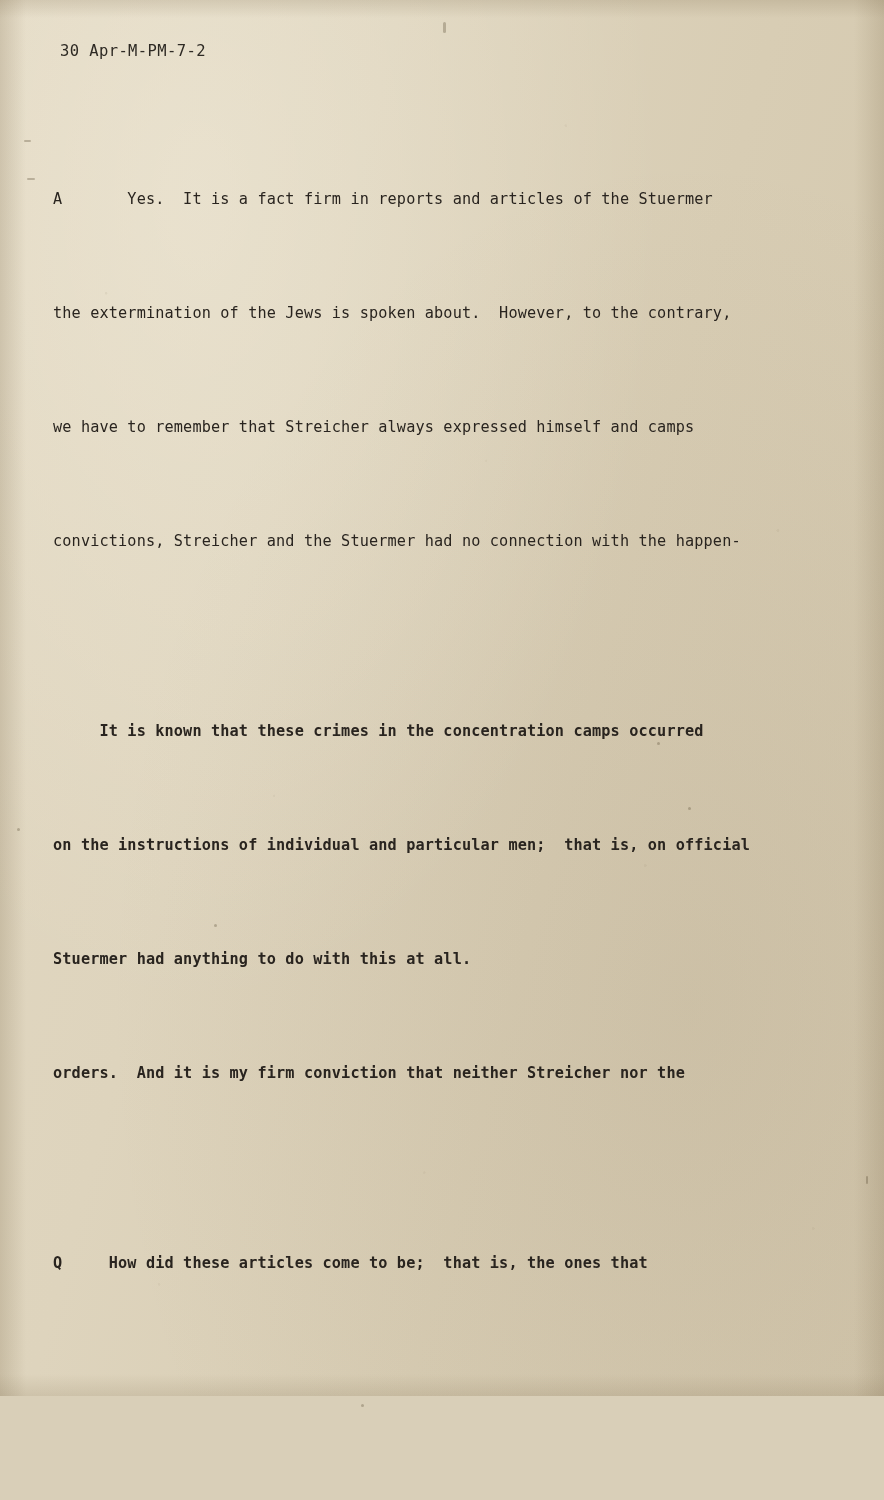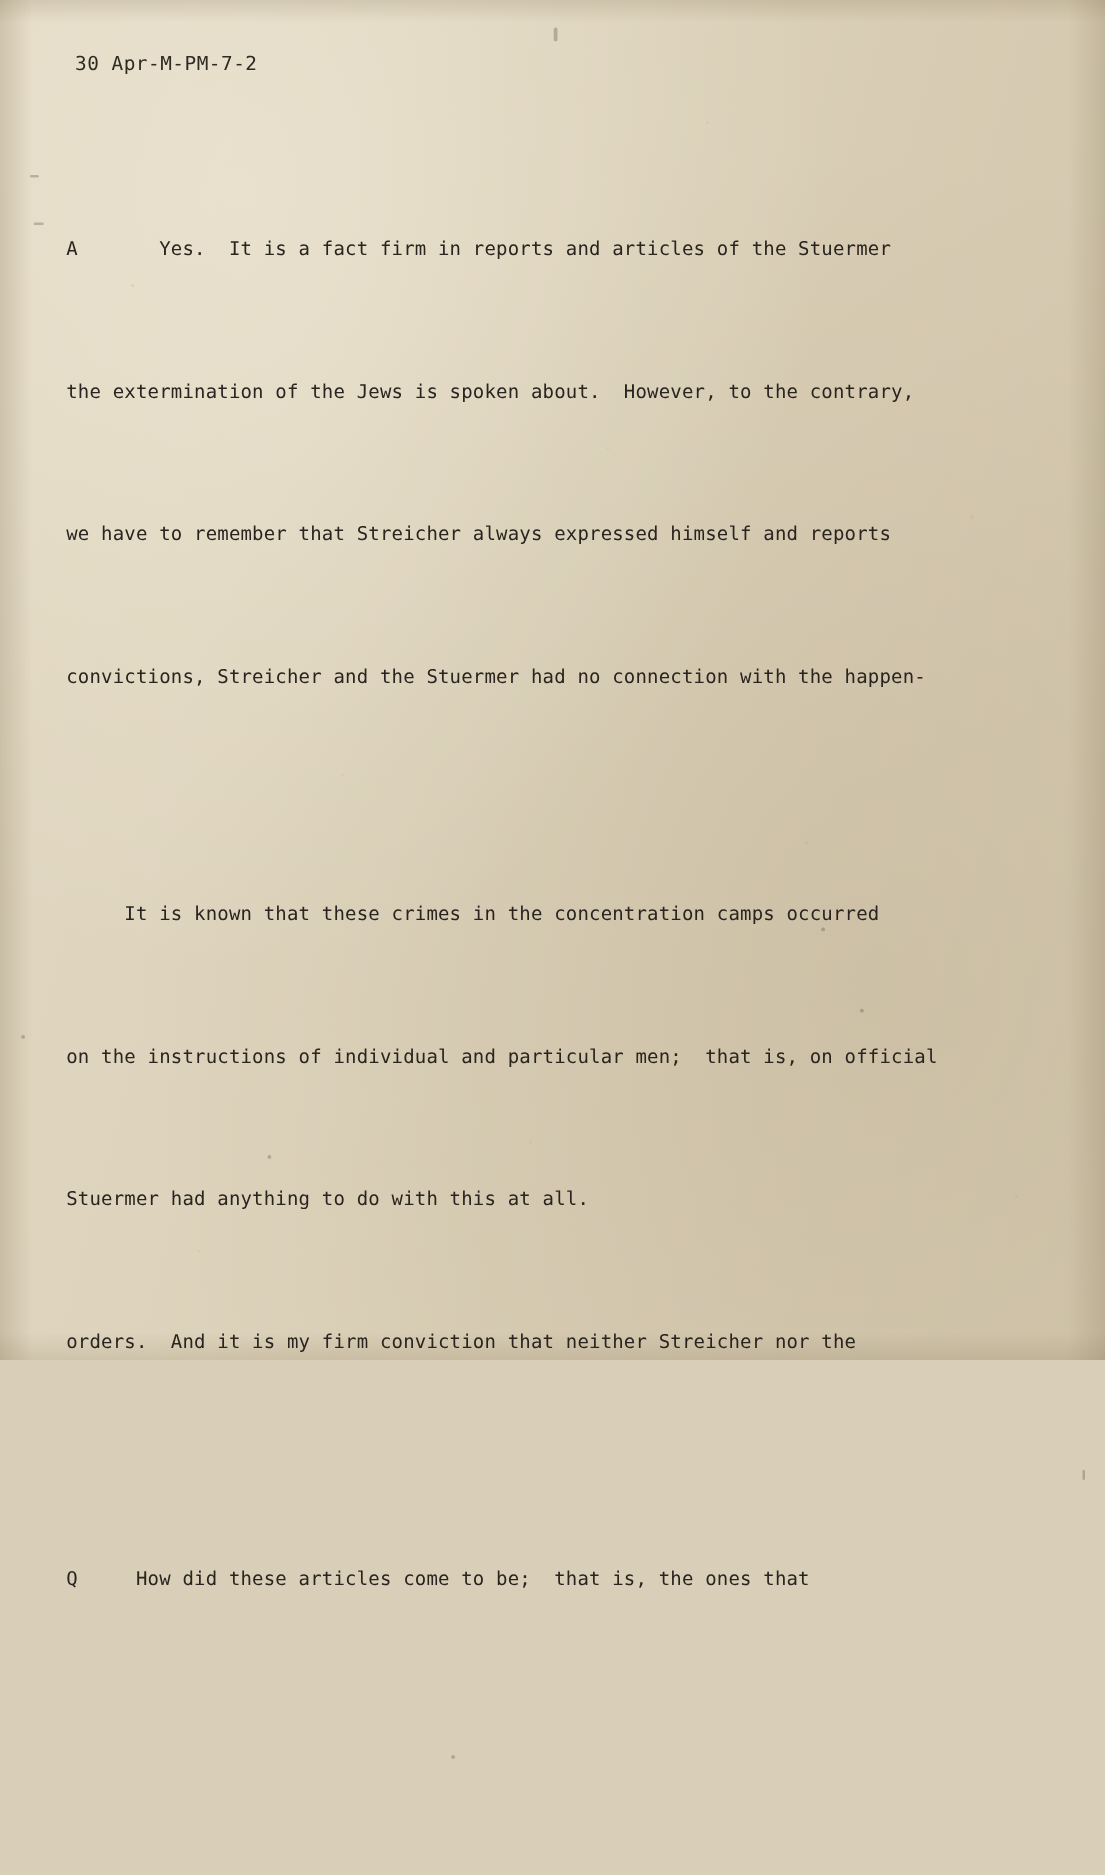--- a/index.html
+++ b/index.html
@@ -9,21 +9,21 @@
   body {
     width: 884px;
     height: 1500px;
     background: #d9cfb8;
     font-family: "DejaVu Sans Mono", monospace;
     overflow: hidden;
   }
   .page {
     position: relative;
     width: 884px;
-    height: 1088px;
+    height: 1396px;
     background:
       radial-gradient(ellipse at 22% 14%, rgba(255,252,240,0.30) 0%, rgba(255,252,240,0.0) 48%),
       radial-gradient(ellipse at 78% 72%, rgba(120,100,70,0.10) 0%, rgba(120,100,70,0.0) 60%),
       linear-gradient(105deg, #e2d8c2 0%, #ded4bd 32%, #d8cdb4 62%, #d2c6ac 100%);
     box-sizing: border-box;
   }
   
   .grain {
     position: absolute;
     inset: 0;
@@ -88,20 +88,21 @@
     line-height: 38px;
     letter-spacing: 0.15px;
   }
 
   .para {
     margin: 0 0 0 0;
     white-space: pre-wrap;
   }
   .para + .para {
     margin-top: 0px;
+    font-weight: bold;
   }
   .line {
     display: block;
     white-space: pre;
   }
 
   .page-number {
     position: absolute;
     left: 0;
     right: 0;
@@ -141,21 +142,21 @@
   <div class="fleck" style="left:361px; top:1404px; width:3px; height:3px;"></div>
   <div class="fleck" style="left:866px; top:1176px; width:2px; height:8px; border-radius:1px;"></div>
 
   <div class="header">30 Apr-M-PM-7-2</div>
 
   <div class="body-text">
 
     <div class="para">
       <span class="line">A       Yes.  It is a fact firm in reports and articles of the Stuermer</span>
       <span class="line">the extermination of the Jews is spoken about.  However, to the contrary,</span>
-      <span class="line">we have to remember that Streicher always expressed himself and reports</span>
+      <span class="line">we have to remember that Streicher always expressed himself and camps</span>
       <span class="line">convictions, Streicher and the Stuermer had no connection with the happen-</span>
     </div>
 
     <div class="para">
       <span class="line">     It is known that these crimes in the concentration camps occurred</span>
       <span class="line">on the instructions of individual and particular men;  that is, on official</span>
       <span class="line">Stuermer had anything to do with this at all.</span>
       <span class="line">orders.  And it is my firm conviction that neither Streicher nor the</span>
     </div>
 

